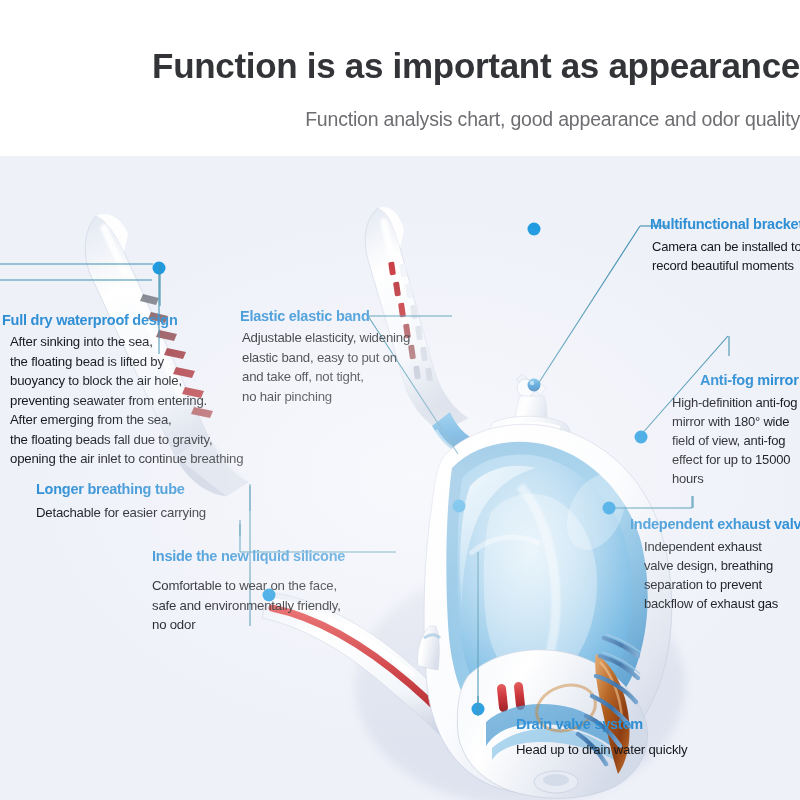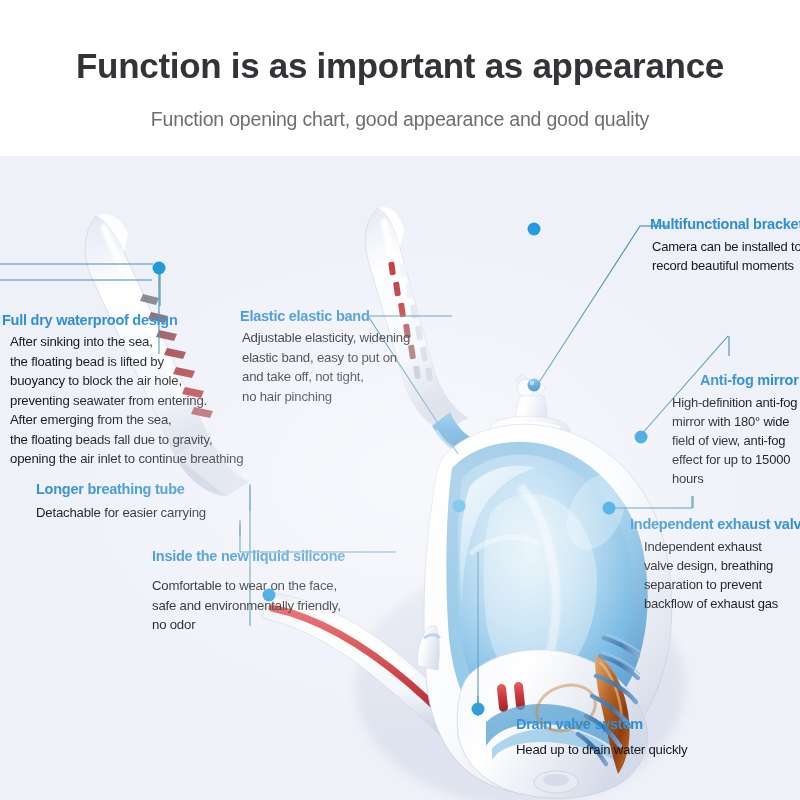--- a/index.html
+++ b/index.html
@@ -8,21 +8,21 @@
     font-family:"Liberation Sans", sans-serif;
     background:#ffffff;
     overflow:hidden;
     position:relative;
   }
 
   
   #header {
     position:absolute; left:0; top:0; width:800px; height:196px;
     background:#ffffff;
-    text-align:center;
+    text-align:right;
   }
   #title {
     position:absolute; left:0; top:46px; width:800px;
     font-size:35px; font-weight:bold; color:#333438;
     letter-spacing:-0.3px;
     white-space:nowrap;
   }
   #subtitle {
     position:absolute; left:0; top:108px; width:800px;
     font-size:19.5px; color:#6e6e72;
@@ -58,21 +58,21 @@
   #leaders { position:absolute; left:0; top:0; width:800px; height:644px; }
 
   
   #product { position:absolute; left:0; top:0; width:800px; height:644px; }
 </style>
 </head>
 <body>
 
 <div id="header">
   <div id="title">Function is as important as appearance</div>
-  <div id="subtitle">Function opening chart, good appearance and good quality</div>
+  <div id="subtitle">Function analysis chart, good appearance and odor quality</div>
 </div>
 
 <div id="panel">
 
   <svg id="product" viewBox="0 0 800 644">
     <defs>
 
       <linearGradient id="gWhite" x1="0" y1="0" x2="1" y2="1">
         <stop offset="0" stop-color="#ffffff"></stop>
         <stop offset="0.45" stop-color="#fbfcfe"></stop>

